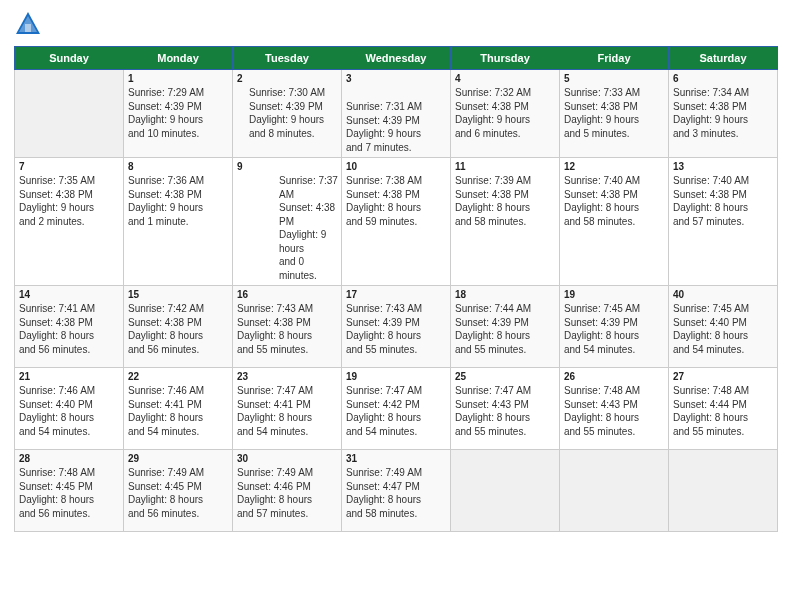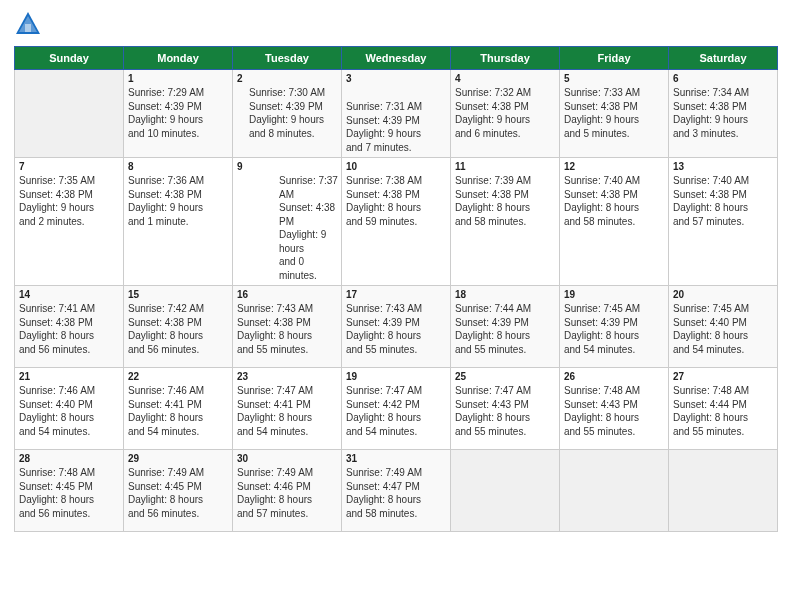--- a/index.html
+++ b/index.html
@@ -262,21 +262,21 @@
 and 55 minutes.</div>
           </td>
           <td>
             <span class="day-num">19</span>
             <div class="cell-text" style="white-space: pre-line;">Sunrise: 7:45 AM
 Sunset: 4:39 PM
 Daylight: 8 hours
 and 54 minutes.</div>
           </td>
           <td>
-            <span class="day-num">20</span>
+            <span class="day-num">40</span>
             <div class="cell-text" style="white-space: pre-line;">Sunrise: 7:45 AM
 Sunset: 4:40 PM
 Daylight: 8 hours
 and 54 minutes.</div>
           </td>
         </tr>
         <tr>
           <td>
             <span class="day-num">21</span>
             <div class="cell-text" style="white-space: pre-line;">Sunrise: 7:46 AM

